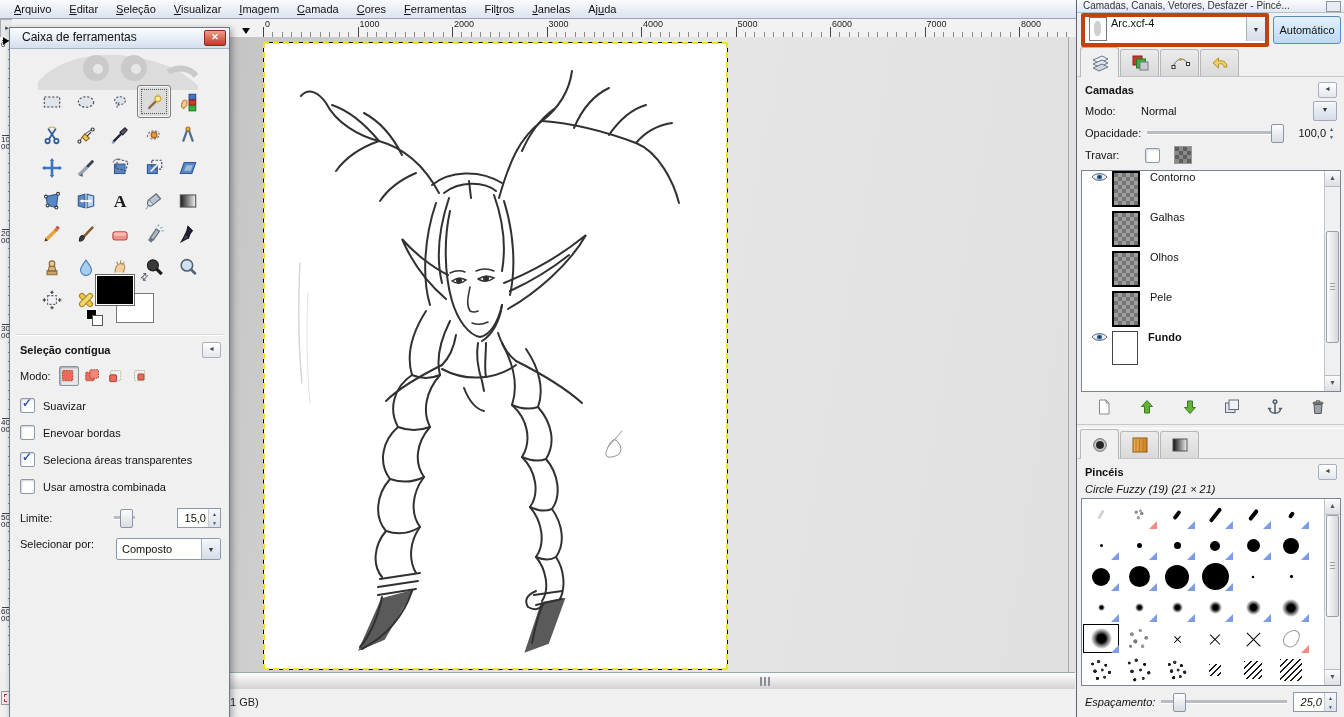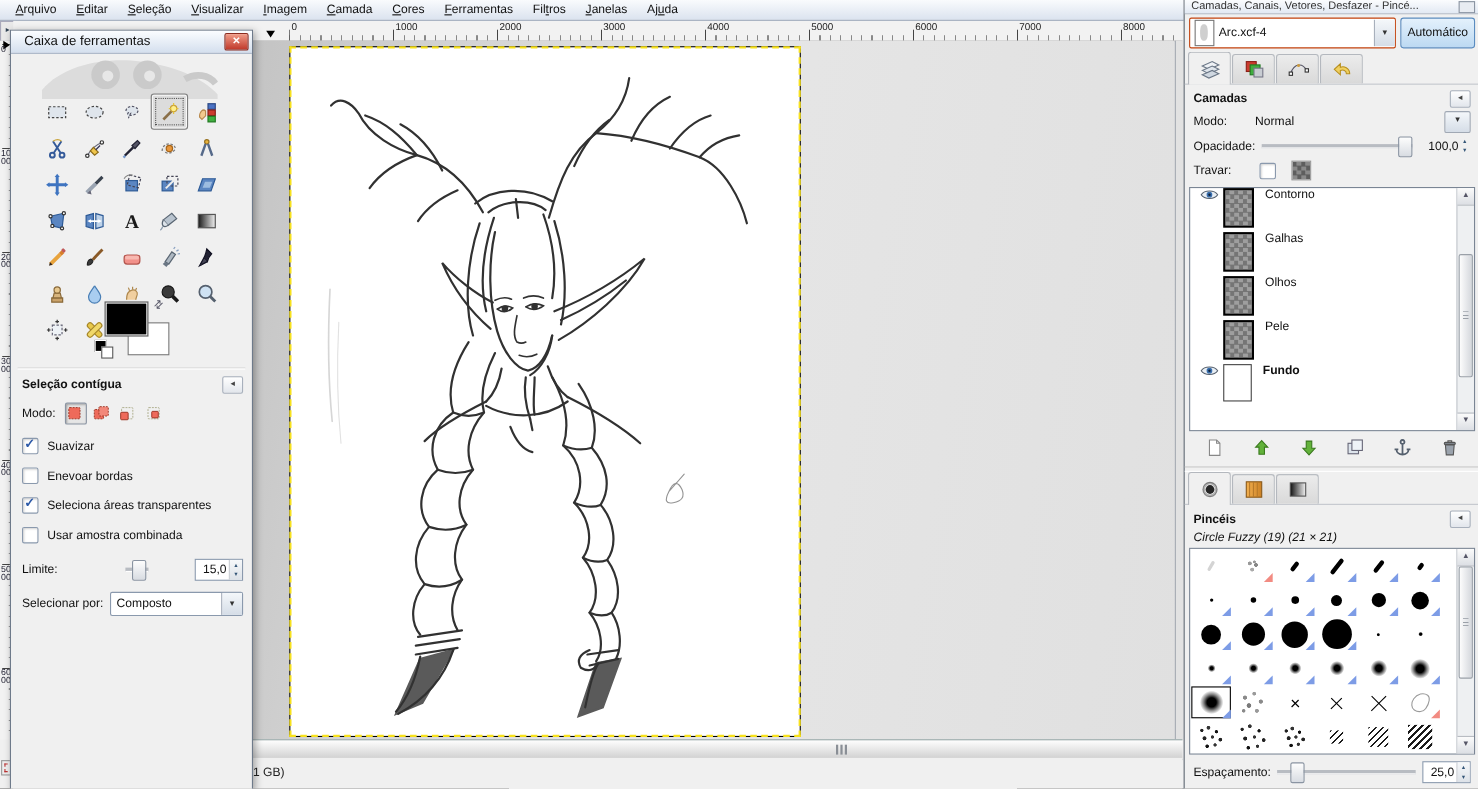--- a/index.html
+++ b/index.html
@@ -80,33 +80,33 @@
   .cb.checked::after{content:"✓";position:absolute;left:1px;top:-3px;font-size:12px;font-weight:bold;color:#2e5aa8;}
   .slider-row{display:flex;align-items:center;margin-top:14px;gap:36px;}
   .slider-row .lbl{width:52px;}
   .track{position:relative;height:3px;background:#b8bcc2;border-bottom:1px solid #fff;flex:1;margin:0 6px;}
   .sl-thumb{position:absolute;top:-7px;width:11px;height:17px;background:linear-gradient(#fdfdfd,#d8dce2);
             border:1px solid #8a94a2;border-radius:2px;}
   .spinbox{width:42px;height:18px;background:#fff;border:1px solid #8a99ad;display:flex;align-items:center;flex:none;}
   .spinbox .val{flex:1;text-align:right;padding-right:2px;font-size:11px;}
   .spin-arrows{width:11px;height:100%;border-left:1px solid #c8ccd2;display:flex;flex-direction:column;
                align-items:center;justify-content:space-around;font-size:5px;color:#357;background:linear-gradient(#f6f8fa,#dde2e8);}
-  .combo-row{display:flex;align-items:center;margin-top:10px;}
+  .combo-row{display:flex;margin-top:10px;gap:16px;}
   .combo{flex:1;height:20px;background:#fff;border:1px solid #8a99ad;border-radius:2px;display:flex;align-items:center;margin-left:6px;}
   .combo .cval{flex:1;padding-left:5px;font-size:11px;}
   .combo-arrow{width:18px;height:100%;background:linear-gradient(#f4f7fa,#d5dde7);border-left:1px solid #a8b0bc;
                font-size:7px;color:#333;display:flex;align-items:center;justify-content:center;}
 
   
   #rdock{left:1076px;top:0;width:268px;height:717px;background:#f0f0f0;border-left:1px solid #5c6570;}
   #rd-title{height:12px;overflow:hidden;background:linear-gradient(#fbfcfe,#e2e9f3);border-bottom:1px solid #b7bfca;
             font-size:10px;color:#333;padding-left:6px;white-space:nowrap;}
   #rd-winbtn{position:absolute;right:4px;top:1px;width:13px;height:9px;border:1px solid #8a94a2;background:#e8ecf2;}
   .image-row{display:flex;align-items:center;height:30px;padding:2px 4px;gap:4px;}
-  #img-combo{flex:1;height:26px;background:#fff;border:1px solid #c2410c;border-radius:2px;display:flex;align-items:center;}
+  #img-combo{flex:1;height:26px;background:#fff;border:4px solid #c2410c;border-radius:2px;display:flex;align-items:flex-start;}
   #img-thumb{width:16px;height:22px;border:1px solid #777;margin:0 4px;background:#fff;position:relative;overflow:hidden;}
   #img-thumb i{position:absolute;left:4px;top:3px;width:7px;height:15px;background:#cfcfcf;border-radius:40%;}
   #auto-btn{width:66px;height:26px;background:linear-gradient(#e4f1fc,#bcd9f2);border:1px solid #5a8cc0;border-radius:3px;
             font-size:11px;display:flex;align-items:center;justify-content:center;}
   .dock-tabs{display:flex;height:29px;padding-left:3px;gap:1px;border-bottom:1px solid #c2c6cc;align-items:flex-end;}
   .dtab{width:37px;height:26px;border:1px solid #b4b8be;border-bottom:none;border-radius:3px 3px 0 0;
         background:linear-gradient(#ececec,#d9d9d9);display:flex;align-items:center;justify-content:center;}
   .dtab.active{background:#f0f0f0;height:29px;margin-bottom:-1px;}
   .panel-head{display:flex;justify-content:space-between;align-items:center;padding:5px 8px 2px 8px;}
   .panel-title{font-weight:bold;font-size:11px;}
@@ -169,21 +169,21 @@
   .b-noise{background:
      radial-gradient(circle at 15% 25%,#222 0 1.2px,transparent 1.8px),
      radial-gradient(circle at 40% 15%,#333 0 1.4px,transparent 2px),
      radial-gradient(circle at 70% 30%,#111 0 1.2px,transparent 1.8px),
      radial-gradient(circle at 25% 55%,#222 0 1.5px,transparent 2.1px),
      radial-gradient(circle at 55% 50%,#333 0 1.2px,transparent 1.8px),
      radial-gradient(circle at 85% 60%,#222 0 1.4px,transparent 2px),
      radial-gradient(circle at 35% 85%,#111 0 1.3px,transparent 1.9px),
      radial-gradient(circle at 65% 80%,#333 0 1.2px,transparent 1.8px);}
   .b-hatch{background:repeating-linear-gradient(135deg,#1a1a1a 0 1.4px,transparent 1.4px 4.5px);}
-  .spacing-row{display:flex;align-items:center;height:24px;padding:0 8px;margin-top:4px;}
+  .spacing-row{display:flex;align-items:center;height:24px;padding:0 8px;margin-top:4px;font-style:italic;}
   .spacing-row .lbl{flex:none;}
 </style>
 </head>
 <body>
 
 <div id="app">
 
   <div id="menubar" class="abs">
       <span class="menu-item"><u>A</u>rquivo</span>
       <span class="menu-item"><u>E</u>ditar</span>

